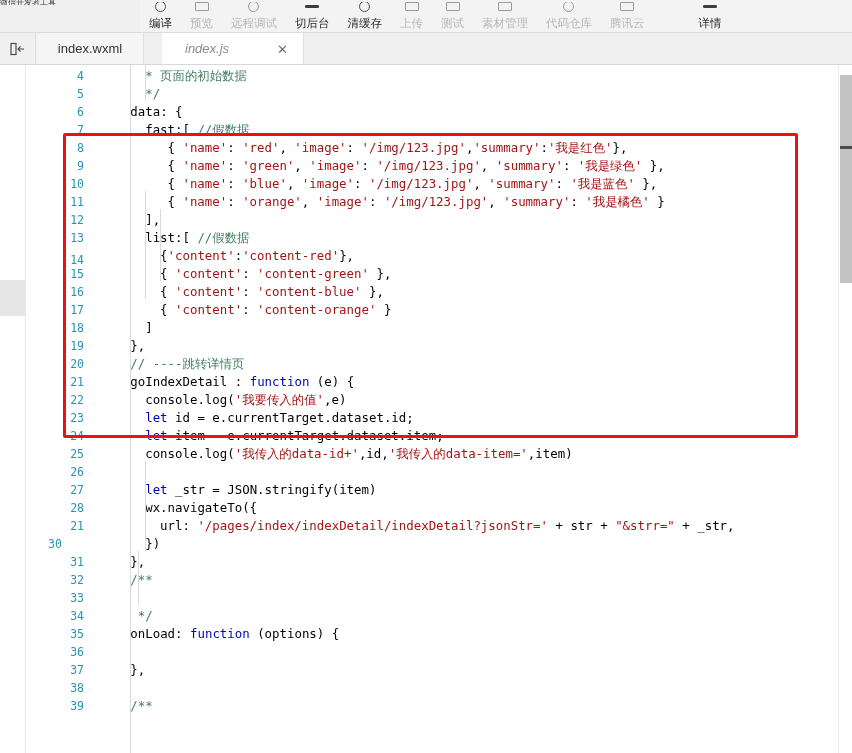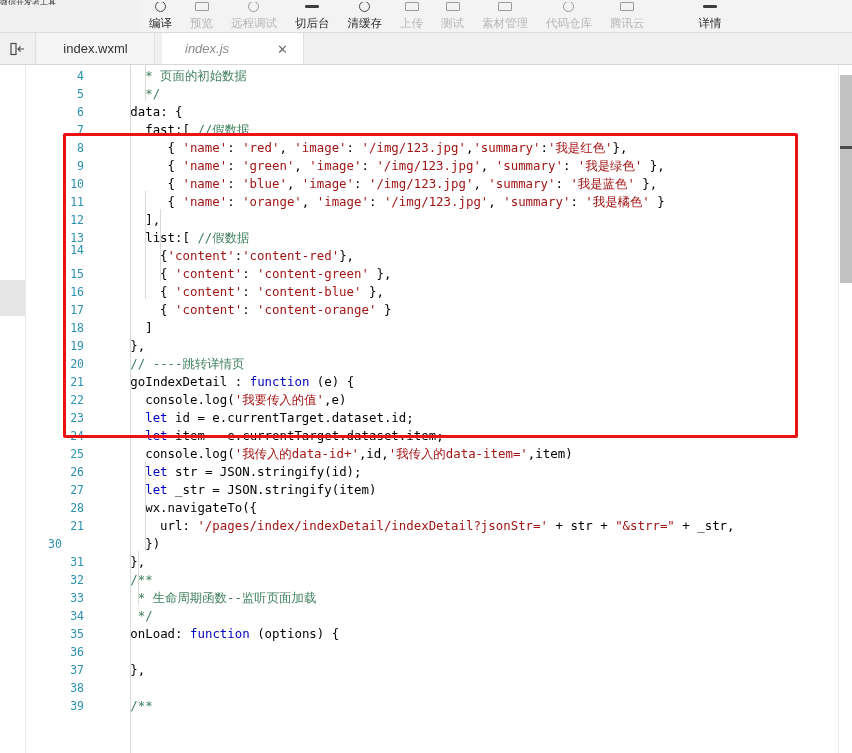--- a/index.html
+++ b/index.html
@@ -128,21 +128,21 @@
     height: 31px;
     display: flex;
     align-items: center;
     box-sizing: border-box;
     cursor: pointer;
     user-select: none;
     font-size: 13px;
   }
   .tab.t0 {
     left: 37px;
-    width: 118px;
+    width: 107px;
     background: #f5f5f5;
     border-right: 1px solid #e0e0e0;
     justify-content: center;
     color: #333;
   }
   .tab.t1 {
     left: 162px;
     width: 142px;
     background: #ffffff;
     border-right: 1px solid #e0e0e0;
@@ -394,21 +394,21 @@
       <div class="ln" style="top: 2px;">4</div>
       <div class="ln" style="top: 20px;">5</div>
       <div class="ln" style="top: 38px;">6</div>
       <div class="ln" style="top: 56px;">7</div>
       <div class="ln" style="top: 74px;">8</div>
       <div class="ln" style="top: 92px;">9</div>
       <div class="ln" style="top: 110px;">10</div>
       <div class="ln" style="top: 128px;">11</div>
       <div class="ln" style="top: 146px;">12</div>
       <div class="ln" style="top: 164px;">13</div>
-      <div class="ln" style="top: 176px;">14</div>
+      <div class="ln" style="top: 186px;">14</div>
       <div class="ln" style="top: 200px;">15</div>
       <div class="ln" style="top: 218px;">16</div>
       <div class="ln" style="top: 236px;">17</div>
       <div class="ln" style="top: 254px;">18</div>
       <div class="ln" style="top: 272px;">19</div>
       <div class="ln" style="top: 290px;">20</div>
       <div class="ln" style="top: 308px;">21</div>
       <div class="ln" style="top: 326px;">22</div>
       <div class="ln" style="top: 344px;">23</div>
       <div class="ln" style="top: 362px;">24</div>
@@ -445,28 +445,26 @@
       <div class="codeline" style="top: 218px; left: 52.08px;"><span class="t-plain">{ </span><span class="t-str">'content'</span><span class="t-plain">: </span><span class="t-str">'content-blue'</span><span class="t-plain"> },</span></div>
       <div class="codeline" style="top: 236px; left: 52.08px;"><span class="t-plain">{ </span><span class="t-str">'content'</span><span class="t-plain">: </span><span class="t-str">'content-orange'</span><span class="t-plain"> }</span></div>
       <div class="codeline" style="top: 254px; left: 37.2px;"><span class="t-plain">]</span></div>
       <div class="codeline" style="top: 272px; left: 22.32px;"><span class="t-plain">},</span></div>
       <div class="codeline" style="top: 290px; left: 22.32px;"><span class="t-cmt">// ----跳转详情页</span></div>
       <div class="codeline" style="top: 308px; left: 22.32px;"><span class="t-plain">goIndexDetail : </span><span class="t-kw">function</span><span class="t-plain"> (e) {</span></div>
       <div class="codeline" style="top: 344px; left: 37.2px;"><span class="t-kw">let</span><span class="t-plain"> id = e.currentTarget.dataset.id;</span></div>
       <div class="codeline" style="top: 326px; left: 37.2px;"><span class="t-plain">console.log(</span><span class="t-str">'我要传入的值'</span><span class="t-plain">,e)</span></div>
       <div class="codeline" style="top: 362px; left: 37.2px;"><span class="t-kw">let</span><span class="t-plain"> item = e.currentTarget.dataset.item;</span></div>
       <div class="codeline" style="top: 380px; left: 37.2px;"><span class="t-plain">console.log(</span><span class="t-str">'我传入的data-id+'</span><span class="t-plain">,id,</span><span class="t-str">'我传入的data-item='</span><span class="t-plain">,item)</span></div>
-      <div class="codeline" style="top: 398px; left: 37.2px;"><span class="t-kw">let</span><span class="t-plain"> str = JSON.stringify(id);</span></div>
       <div class="codeline" style="top: 416px; left: 37.2px;"><span class="t-kw">let</span><span class="t-plain"> _str = JSON.stringify(item)</span></div>
       <div class="codeline" style="top: 434px; left: 37.2px;"><span class="t-plain">wx.navigateTo({</span></div>
       <div class="codeline" style="top: 452px; left: 52.08px;"><span class="t-plain">url: </span><span class="t-str">'/pages/index/indexDetail/indexDetail?jsonStr='</span><span class="t-plain"> + str + </span><span class="t-str">"&amp;strr="</span><span class="t-plain"> + _str,</span></div>
       <div class="codeline" style="top: 470px; left: 37.2px;"><span class="t-plain">})</span></div>
       <div class="codeline" style="top: 488px; left: 22.32px;"><span class="t-plain">},</span></div>
       <div class="codeline" style="top: 506px; left: 22.32px;"><span class="t-cmt">/**</span></div>
-      <div class="codeline" style="top: 524px; left: 29.76px;"><span class="t-cmt">* 生命周期函数--监听页面加载</span></div>
       <div class="codeline" style="top: 542px; left: 29.76px;"><span class="t-cmt">*/</span></div>
       <div class="codeline" style="top: 560px; left: 22.32px;"><span class="t-plain">onLoad: </span><span class="t-kw">function</span><span class="t-plain"> (options) {</span></div>
       <div class="codeline" style="top: 578px; left: 22.32px;"></div>
       <div class="codeline" style="top: 596px; left: 22.32px;"><span class="t-plain">},</span></div>
       <div class="codeline" style="top: 614px; left: 22.32px;"></div>
       <div class="codeline" style="top: 632px; left: 22.32px;"><span class="t-cmt">/**</span></div>
       <div class="iguide" style="left: 22.32px; top: 0px; height: 688px;"></div>
       <div class="iguide" style="left: 37.2px; top: 0px; height: 36px;"></div>
       <div class="iguide" style="left: 37.2px; top: 126px; height: 108px;"></div>
       <div class="iguide" style="left: 52.08px; top: 144px; height: 72px;"></div>

